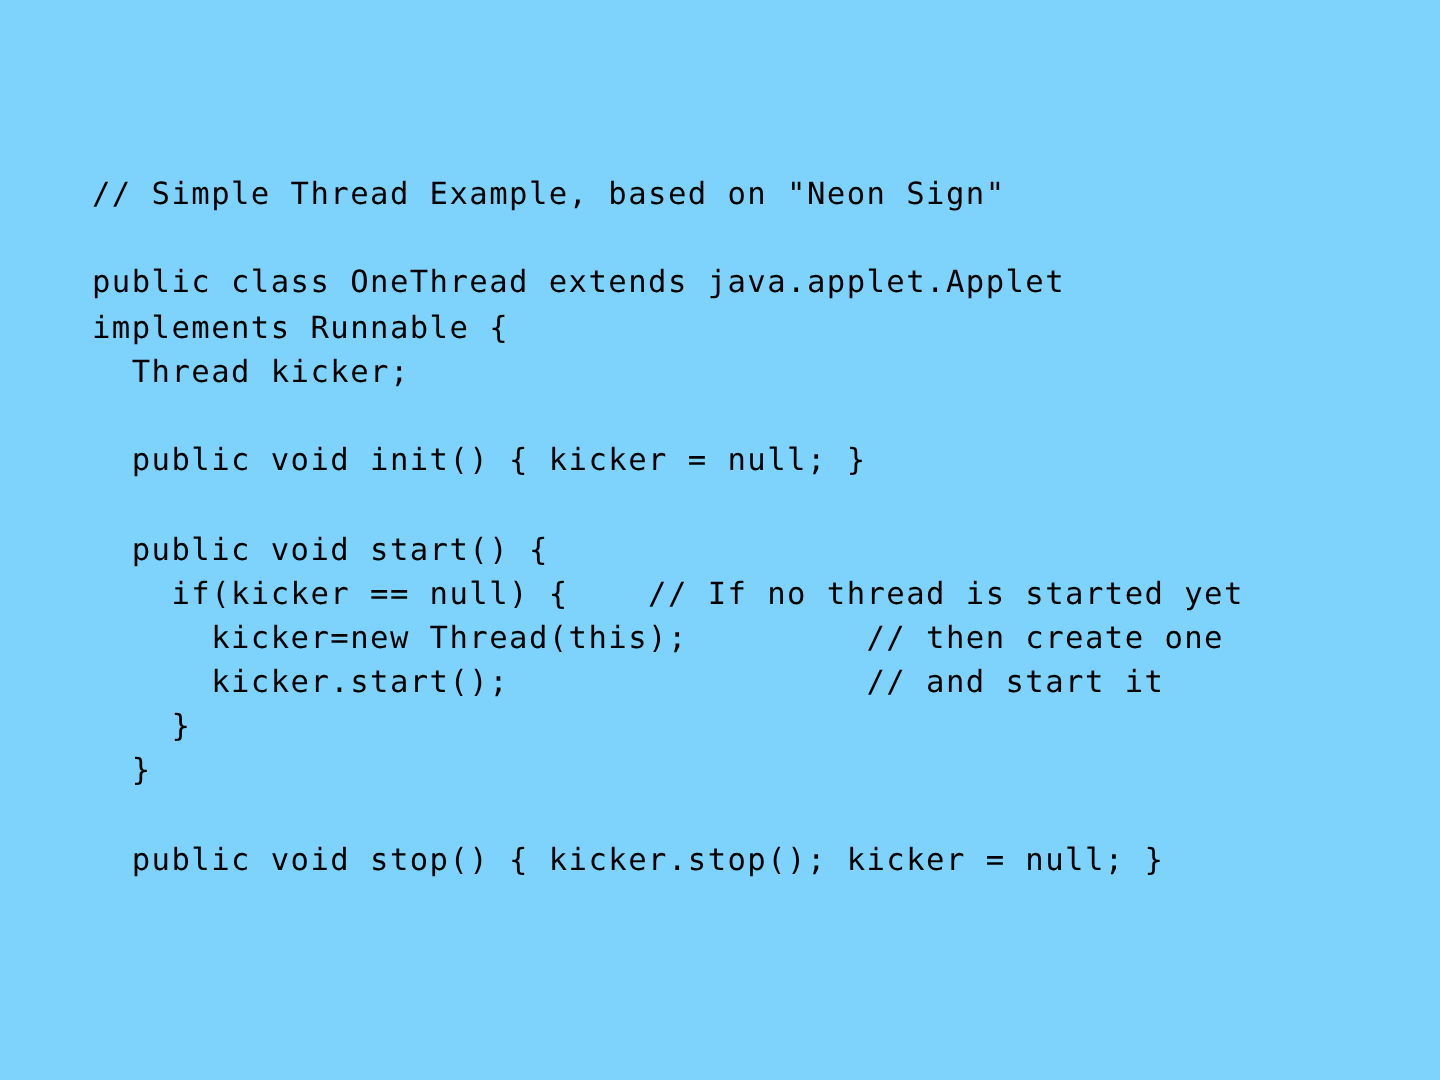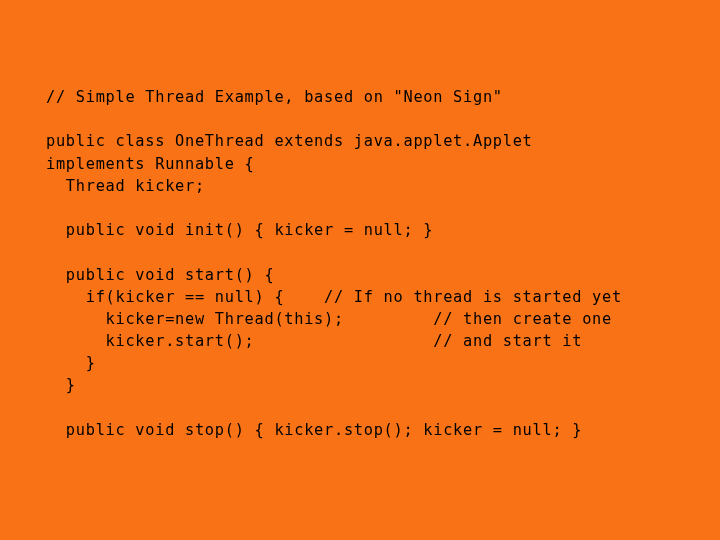--- a/index.html
+++ b/index.html
@@ -10,21 +10,21 @@
   body {
     width: 720px;
     height: 540px;
     overflow: hidden;
     font-family: "DejaVu Sans Mono", "Liberation Mono", monospace;
   }
   #slide {
     position: relative;
     width: 720px;
     height: 540px;
-    background: #f97316;
+    background: #7dd3fc;
   }
   #code-listing {
     position: absolute;
     left: 46px;
     top: 86px;
     margin: 0;
     padding: 0;
     color: #000000;
     font-family: "DejaVu Sans Mono", "Liberation Mono", monospace;
     font-size: 15.3px;

